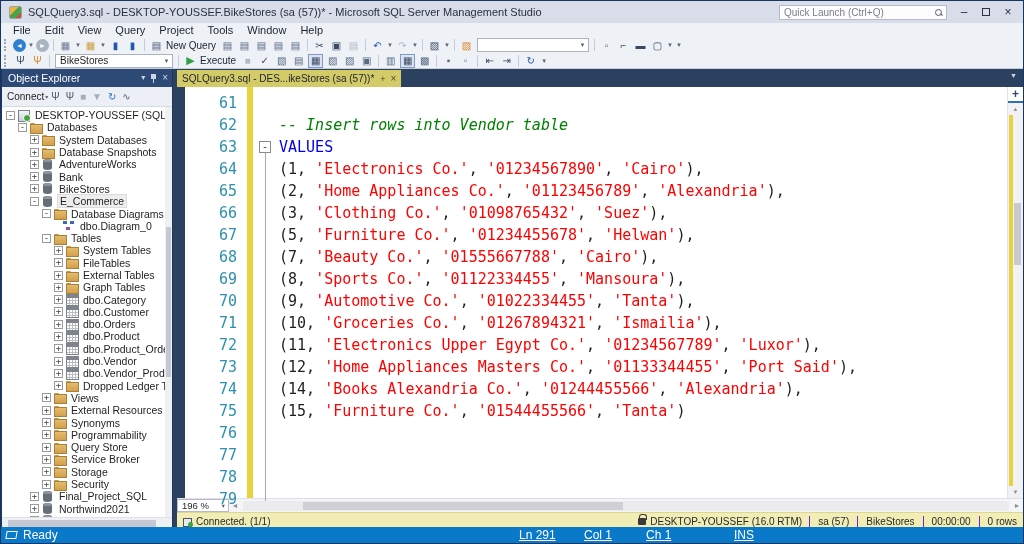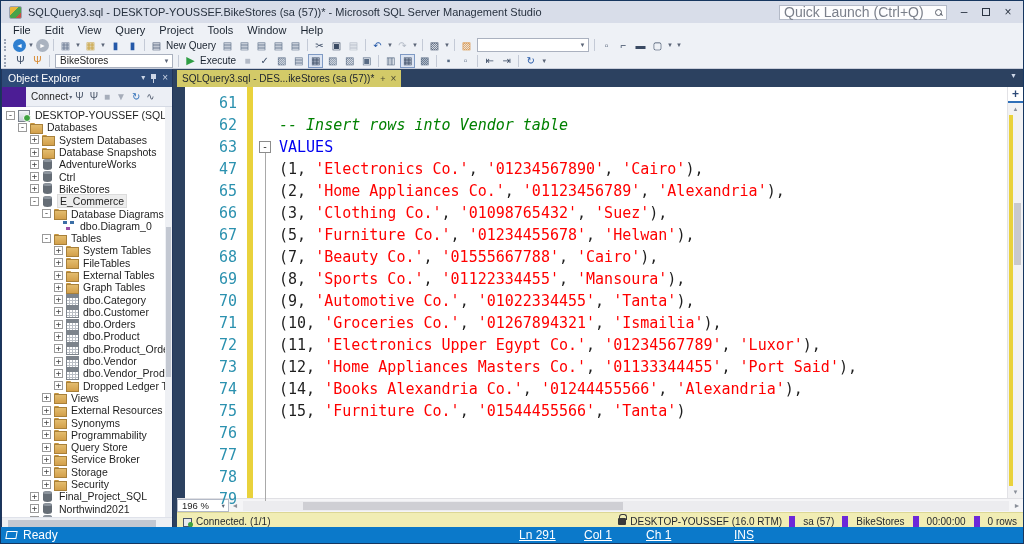--- a/index.html
+++ b/index.html
@@ -3,21 +3,21 @@
 <meta charset="utf-8">
 <style>
   html,body{margin:0;padding:0;background:#4a5a74;}
   *{box-sizing:border-box;}
   .win{position:relative;width:1024px;height:544px;background:#2c4160;border:1px solid #16365f;
        font-family:"Liberation Sans",sans-serif;overflow:hidden;color:#1e1e1e;}
   
   .titlebar{position:absolute;top:0;left:0;right:0;height:22px;background:#d8dde9;display:flex;align-items:center;font-size:11px;}
   .app-ic{width:13px;height:13px;margin:0 6px 0 8px;border-radius:2px;background:linear-gradient(135deg,#e9b43c 0 40%,#4aa34a 40% 75%,#c94f44 75%);border:1px solid #9aa2b2;}
   .title-text{color:#27313f;white-space:nowrap;}
-  .ql{margin-left:auto;margin-right:6px;width:168px;height:15px;background:#fdfdfe;border:1px solid #b4bac7;display:flex;align-items:center;padding:0 4px;font-size:14px;color:#7a7f8a;}
+  .ql{margin-left:auto;margin-right:6px;width:168px;height:15px;background:#fdfdfe;border:1px solid #b4bac7;display:flex;align-items:center;padding:0 4px;font-size:10px;color:#7a7f8a;}
   .ql-mag{margin-left:auto;width:7px;height:7px;position:relative;}
   .ql-mag::before{content:"";position:absolute;top:0;left:0;width:5px;height:5px;border:1px solid #5a5f6a;border-radius:50%;}
   .ql-mag::after{content:"";position:absolute;left:5px;top:5px;width:3px;height:1px;background:#5a5f6a;transform:rotate(45deg);}
   .winbtns{display:flex;align-items:center;margin-right:4px;}
   .wbtn{width:22px;height:18px;display:flex;align-items:center;justify-content:center;color:#2b3442;font-size:12px;}
   .restore-ic{width:8px;height:8px;border:1px solid #2b3442;position:relative;background:#d8dde9;}
   .restore-ic::before{content:"";position:absolute;top:-3px;left:2px;width:8px;height:8px;border:1px solid #2b3442;z-index:-1;}
   
   .menubar{position:absolute;top:22px;left:0;right:0;height:14px;background:#eef1f6;display:flex;align-items:center;font-size:11px;padding-left:5px;}
   .menu-item{padding:0 7px;color:#1b2430;}
@@ -41,21 +41,21 @@
   
   .main{position:absolute;top:68px;left:0;right:0;height:460px;display:flex;}
   
   .oe{width:172px;background:#4c1d95;display:flex;flex-direction:column;border:1px solid #21355a;border-top:none;}
   .oe-head{height:18px;background:#2d4a77;color:#fff;font-size:10.5px;display:flex;align-items:center;padding:0 4px 0 6px;}
   .oe-head-btns{margin-left:auto;display:flex;align-items:center;gap:5px;}
   .oe-hbtn{color:#cdd6e6;font-size:8px;line-height:8px;}
   .pin-ic{width:7px;height:9px;position:relative;}
   .pin-ic::before{content:"";position:absolute;left:1px;top:0;width:5px;height:5px;background:#cdd6e6;}
   .pin-ic::after{content:"";position:absolute;left:3px;top:5px;width:1px;height:4px;background:#cdd6e6;}
-  .oe-tools{height:20px;background:#eceff5;display:flex;align-items:center;font-size:10px;padding-left:5px;gap:1px;border-bottom:1px solid #d5dae4;margin-left:24px;}
+  .oe-tools{height:20px;background:#eceff5;display:flex;align-items:center;font-size:10px;padding-left:5px;gap:1px;border-bottom:1px solid #d5dae4;}
   .oe-tool-ic{font-size:10px;color:#4a5568;}
   .blue{color:#2f6fb8;}
   .gray{color:#a6adba;}
   .oe-body{flex:1;display:flex;overflow:hidden;background:#fff;}
   .tree{flex:1;overflow:hidden;padding-top:2px;}
   .trow{height:12.3px;display:flex;align-items:center;font-size:10.5px;white-space:nowrap;}
   .exp{width:9px;height:9px;min-width:9px;border:1px solid #9a9a9a;background:#fff;color:#444;
        font-size:9px;line-height:7px;text-align:center;margin-right:3px;font-family:"DejaVu Sans Mono",monospace;}
   .exp-none{width:9px;min-width:9px;border:none;background:transparent;}
   .ti{width:12px;height:11px;min-width:12px;margin-right:3px;position:relative;}
@@ -112,21 +112,21 @@
   .zoom-dd{margin-left:auto;font-size:5.5px;color:#5b6577;padding-right:2px;}
   .harrow{width:12px;text-align:center;font-size:7px;color:#8a8f99;}
   .htrack{flex:1;height:10px;position:relative;background:#ececef;margin:0 2px;}
   .hthumb{position:absolute;top:1px;height:8px;left:60px;width:320px;background:#cfcfd4;}
   
   .connbar{height:17px;background:#f1edb4;border-top:1px solid #dcd795;display:flex;align-items:center;font-size:10px;color:#26292e;padding:0 6px;}
   .conn-ic{width:9px;height:9px;position:relative;margin-right:4px;}
   .conn-ic::before{content:"";position:absolute;left:0;top:1px;width:7px;height:7px;border:1px solid #4a5568;background:#e8eaee;}
   .conn-ic::after{content:"";position:absolute;right:-1px;bottom:-1px;width:5px;height:5px;background:#3fa33f;border-radius:50%;}
   .conn-right{margin-left:auto;display:flex;align-items:center;gap:0;}
-  .conn-seg{padding:0 8px;border-left:6px solid #6d28d9;white-space:nowrap;}
+  .conn-seg{padding:0 8px;border-left:1px solid #6d28d9;white-space:nowrap;}
   .lock{width:8px;height:7px;background:#3a3a3a;border-radius:1px;position:relative;margin-right:4px;}
   .lock::before{content:"";position:absolute;top:-4px;left:1px;width:6px;height:5px;border:1.5px solid #3a3a3a;border-bottom:none;border-radius:3px 3px 0 0;}
   
   .statusbar{position:absolute;left:0;right:0;bottom:0;height:16px;background:#0b79ca;color:#fff;font-size:12px;display:flex;align-items:center;}
   .ready-ic{width:11px;height:8px;border:1px solid #fff;transform:skewX(-10deg);margin:0 6px 0 5px;}
   .sb-abs{position:absolute;top:0;height:16px;display:flex;align-items:center;text-decoration:underline;}
 </style>
 </head>
 <body>
 
@@ -286,21 +286,21 @@
               <span class="tlabel">Database Snapshots</span>
             </div>
             <div class="trow" style="padding-left: 28px;">
               <span class="exp">+</span>
               <span class="ti ti-db"></span>
               <span class="tlabel">AdventureWorks</span>
             </div>
             <div class="trow" style="padding-left: 28px;">
               <span class="exp">+</span>
               <span class="ti ti-db"></span>
-              <span class="tlabel">Ctrl</span>
+              <span class="tlabel">Bank</span>
             </div>
             <div class="trow" style="padding-left: 28px;">
               <span class="exp">+</span>
               <span class="ti ti-db"></span>
               <span class="tlabel">BikeStores</span>
             </div>
             <div class="trow" style="padding-left: 28px;">
               <span class="exp">-</span>
               <span class="ti ti-db"></span>
               <span class="tlabel sel">E_Commerce</span>
@@ -456,21 +456,21 @@
         </div>
         <span class="tab-chev">▼</span>
       </div>
 
       <div class="ebody">
         <div class="edge"></div>
         <div class="lnums" id="lnums">
             <div class="lnum">61</div>
             <div class="lnum">62</div>
             <div class="lnum">63</div>
-            <div class="lnum">47</div>
+            <div class="lnum">64</div>
             <div class="lnum">65</div>
             <div class="lnum">66</div>
             <div class="lnum">67</div>
             <div class="lnum">68</div>
             <div class="lnum">69</div>
             <div class="lnum">70</div>
             <div class="lnum">71</div>
             <div class="lnum">72</div>
             <div class="lnum">73</div>
             <div class="lnum">74</div>

